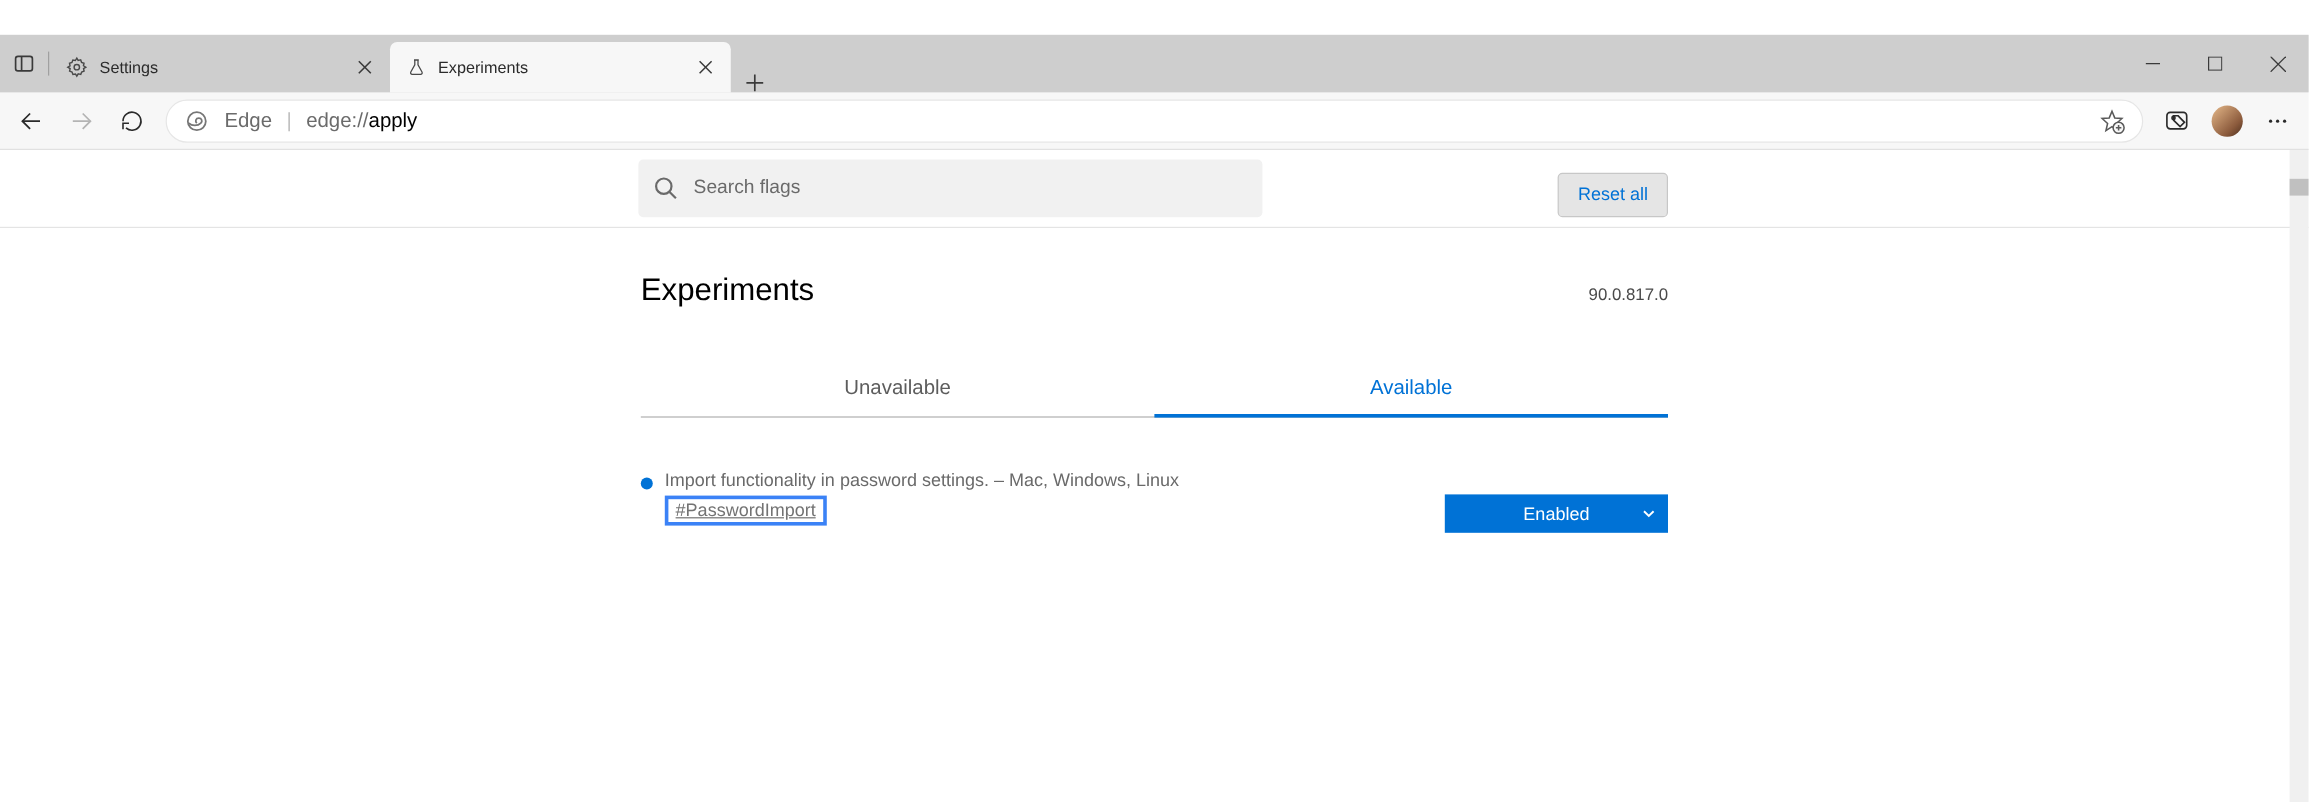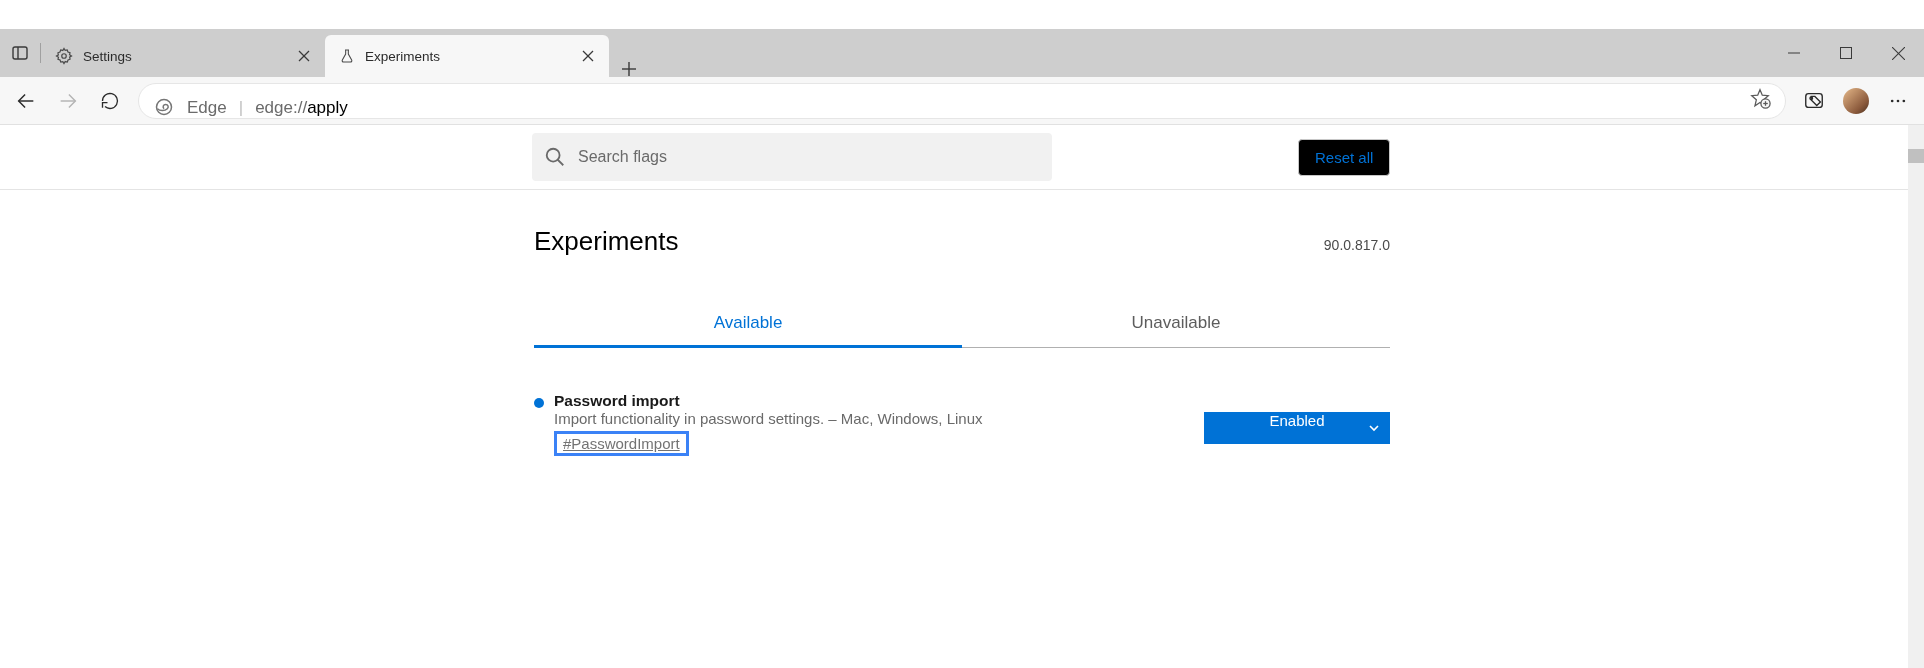--- a/index.html
+++ b/index.html
@@ -99,21 +99,21 @@
   }
   .nav-btn.disabled svg { opacity: 0.32; }
   .addressbar {
     flex: 1;
     height: 36px;
     margin: 0 6px;
     background: #fff;
     border: 1px solid #e6e6e6;
     border-radius: 18px;
     display: flex;
-    align-items: flex-end;
+    align-items: center;
     padding: 0 10px 0 14px;
     gap: 12px;
   }
   .edge-logo {
     width: 22px;
     height: 22px;
     display:flex;
     align-items:center;
     justify-content:center;
   }
@@ -158,21 +158,21 @@
     height: calc(668px - 96px);
     overflow: hidden;
     background: #fff;
   }
   .page-inner {
     height: 100%;
     overflow-y: auto;
   }
   .search-row {
     display: flex;
-    align-items: center;
+    align-items: flex-end;
     justify-content: flex-start;
     padding: 8px 0;
     max-width: 860px;
     margin: 0 auto;
     gap: 246px;
   }
   .search-box {
     width: 520px;
     height: 48px;
     background: #f1f1f1;
@@ -186,21 +186,21 @@
     flex: 1;
     border: none;
     background: transparent;
     font-size: 16px;
     outline: none;
     color: #333;
   }
   .search-box input::placeholder { color: #6a6a6a; }
   .reset-btn {
     border: 1px solid #c7c7c7;
-    background: #000000;
+    background: #e5e5e5;
     color: #0072d6;
     font-size: 15px;
     padding: 9px 16px;
     border-radius: 4px;
     cursor: pointer;
   }
   .divider-line { height: 1px; background: #e4e4e4; }
 
   .content {
     max-width: 856px;
@@ -280,21 +280,21 @@
     padding: 1px 6px;
     text-decoration: underline;
   }
   .flag-select {
     width: 186px;
     height: 32px;
     background: #0072d6;
     color: #fff;
     border: none;
     display: flex;
-    align-items: flex-start;
+    align-items: center;
     justify-content: center;
     position: relative;
     font-size: 15px;
     margin-top: 20px;
     cursor: pointer;
   }
   .flag-select .chev {
     position: absolute;
     right: 10px;
     top: 50%;
@@ -470,28 +470,27 @@
     <div class="divider-line"></div>
 
     <div class="content">
       <div class="head-row">
         <h1 class="page-title">Experiments</h1>
         <span class="version">90.0.817.0</span>
       </div>
 
 
       <div class="flag-tabs">
+        <div class="flag-tab">Unavailable</div>
         <div class="flag-tab active">Available</div>
-        <div class="flag-tab">Unavailable</div>
       </div>
 
       <div class="flag-item">
         <div class="flag-dot"></div>
         <div class="flag-body">
-          <div class="flag-title">Password import</div>
           <div class="flag-desc">Import functionality in password settings. – Mac, Windows, Linux</div>
           <a class="flag-anchor">#PasswordImport</a>
         </div>
         <div class="flag-select">
           <span>Enabled</span>
           <span class="chev">
             <svg width="12" height="12" viewBox="0 0 12 12" fill="none" stroke="#fff" stroke-width="1.6">
                 <polyline points="2 4 6 8 10 4"></polyline>
               </svg>
           </span>

